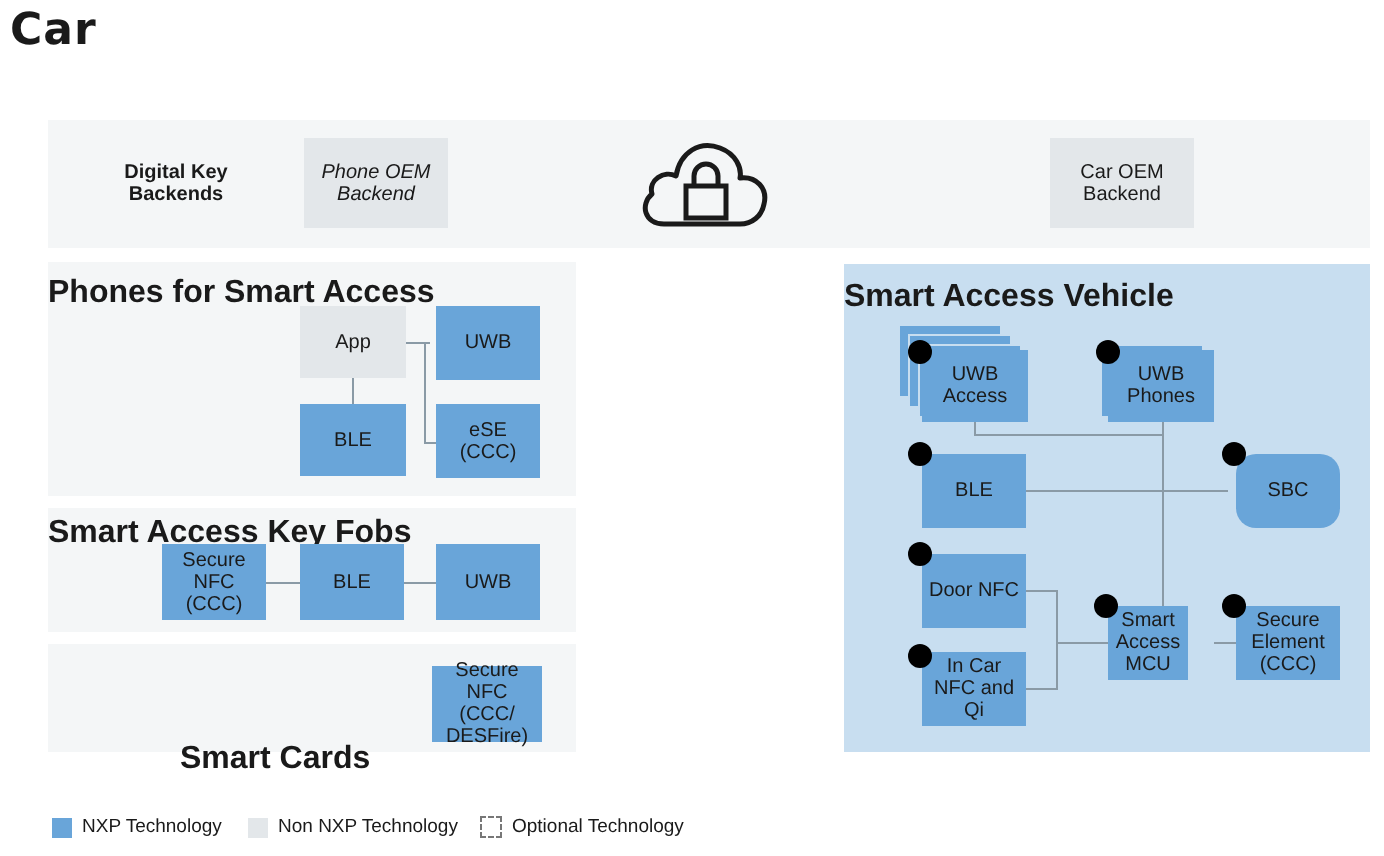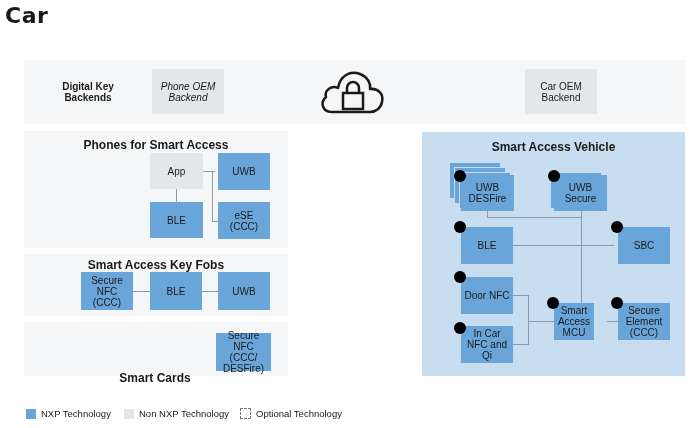--- a/index.html
+++ b/index.html
@@ -4,21 +4,21 @@
 <style>
   html,body{margin:0;padding:0;background:#fff;}
   body{width:692px;height:428px;position:relative;overflow:hidden;font-family:"Liberation Sans",sans-serif;color:#1a1a1a;}
   .abs{position:absolute;}
   .title{left:5px;top:3px;font-size:22px;font-weight:bold;font-family:"DejaVu Sans",sans-serif;letter-spacing:0.5px;}
   .panel{background:#f4f6f7;}
   .vpanel{background:#c8def0;}
   .blk{position:absolute;display:flex;align-items:center;justify-content:center;text-align:center;font-size:10px;line-height:11px;}
   .nxp{background:#69a5d9;}
   .non{background:#e3e7ea;}
-  .hdr{position:absolute;font-size:12px;font-weight:bold;text-align:center;}
+  .hdr{position:absolute;font-size:16px;font-weight:bold;}
   .dot{position:absolute;width:12px;height:12px;border-radius:50%;background:#000;}
   .ln{position:absolute;background:#8a9aa6;}
   .legend{position:absolute;top:408px;font-size:9.5px;display:flex;align-items:center;}
   .sw{width:10px;height:10px;margin-right:5px;display:inline-block;}
   .shadow{position:absolute;background:#69a5d9;border:1px solid #c8def0;box-sizing:border-box;}
 </style>
 </head>
 <body>
 
 <div class="abs title">Car</div>
@@ -66,31 +66,31 @@
 <div class="ln" style="left:513px;top:245px;width:101px;height:1px;"></div>
 <div class="ln" style="left:513px;top:295px;width:16px;height:1px;"></div>
 <div class="ln" style="left:528px;top:295px;width:1px;height:50px;"></div>
 <div class="ln" style="left:513px;top:344px;width:16px;height:1px;"></div>
 <div class="ln" style="left:528px;top:321px;width:27px;height:1px;"></div>
 <div class="ln" style="left:607px;top:321px;width:12px;height:1px;"></div>
 
 <div class="shadow" style="left:449px;top:162px;width:52px;height:37px;"></div>
 <div class="shadow" style="left:454px;top:167px;width:52px;height:37px;"></div>
 <div class="shadow" style="left:459px;top:172px;width:52px;height:37px;"></div>
-<div class="blk nxp" style="left:461px;top:175px;width:53px;height:36px;padding:0 10px;box-sizing:border-box;">UWB DESFire</div>
+<div class="blk nxp" style="left:461px;top:175px;width:53px;height:36px;padding:0 10px;box-sizing:border-box;">UWB Access</div>
 <div class="dot" style="left:454px;top:170px;"></div>
 
 <div class="shadow" style="left:550px;top:172px;width:52px;height:37px;"></div>
-<div class="blk nxp" style="left:554px;top:175px;width:53px;height:36px;padding:0 12px;box-sizing:border-box;">UWB Secure</div>
+<div class="blk nxp" style="left:554px;top:175px;width:53px;height:36px;padding:0 12px;box-sizing:border-box;">UWB Phones</div>
 <div class="dot" style="left:548px;top:170px;"></div>
 
 <div class="blk nxp" style="left:461px;top:227px;width:52px;height:37px;">BLE</div>
 <div class="dot" style="left:454px;top:221px;"></div>
 
-<div class="blk nxp" style="left:618px;top:227px;width:52px;height:37px;">SBC</div>
+<div class="blk nxp" style="left:618px;top:227px;width:52px;height:37px;border-radius:10px;">SBC</div>
 <div class="dot" style="left:611px;top:221px;"></div>
 
 <div class="blk nxp" style="left:461px;top:277px;width:52px;height:37px;">Door NFC</div>
 <div class="dot" style="left:454px;top:271px;"></div>
 
 <div class="blk nxp" style="left:461px;top:326px;width:52px;height:37px;padding:0 2px;box-sizing:border-box;">In Car NFC and Qi</div>
 <div class="dot" style="left:454px;top:322px;"></div>
 
 <div class="blk nxp" style="left:554px;top:303px;width:40px;height:37px;padding:0 10px;box-sizing:border-box;">Smart Access MCU</div>
 <div class="dot" style="left:547px;top:297px;"></div>

